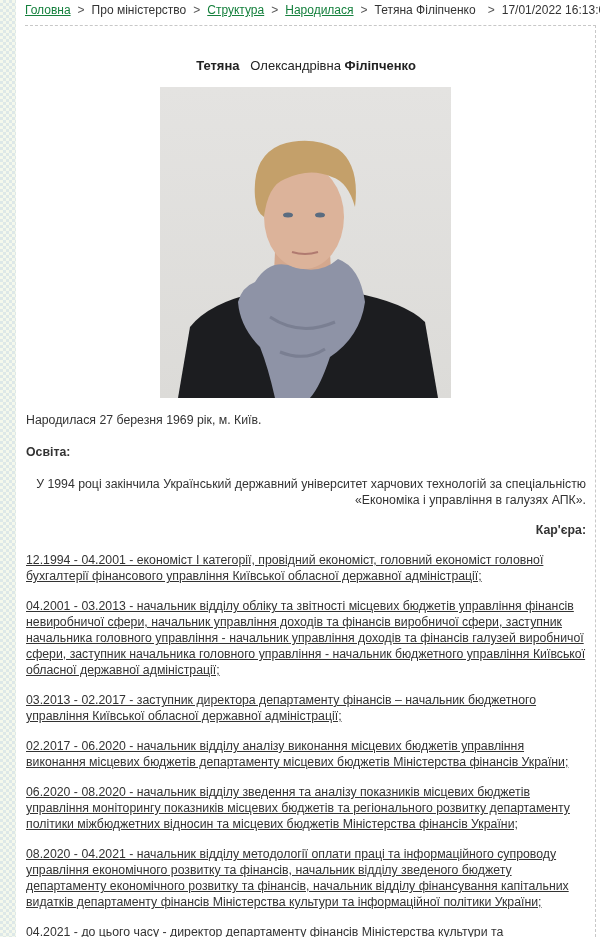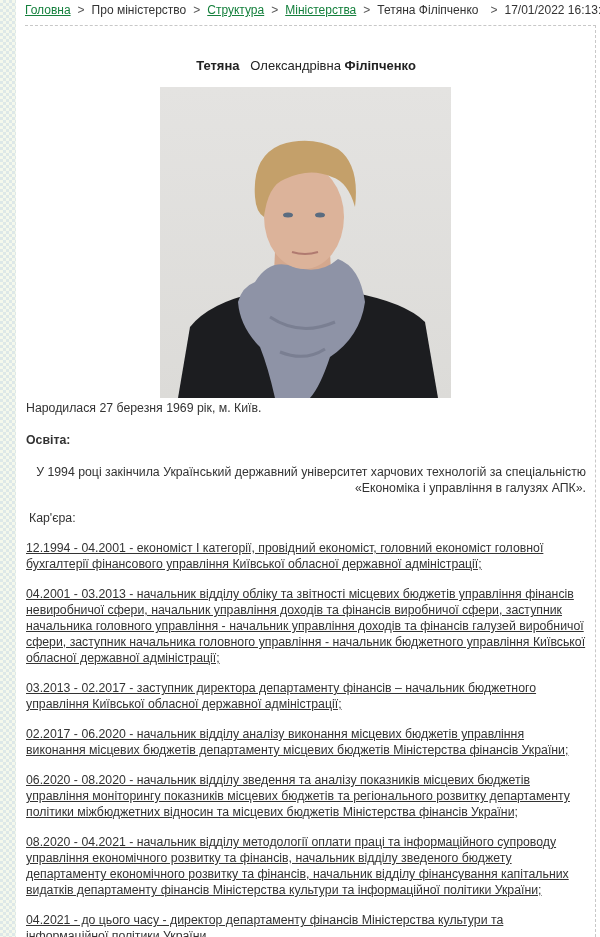--- a/index.html
+++ b/index.html
@@ -43,39 +43,39 @@
     margin-top: 18px; margin-bottom: 13px; color: #222;
   }
   .title .middle { font-weight: normal; }
   .photo {
     display: block; margin-left: 134px; width: 291px; height: 311px;
     position: relative; overflow: hidden;
     background: linear-gradient(180deg, #e4e3e1 0%, #dcdbd8 100%);
   }
   .photo svg { position: absolute; left: 0; top: 0; }
   p { margin: 0; }
-  .p-birth { margin-top: 2px; }
+  .p-birth { margin-top: 14px; }
   .section-h { font-weight: bold; margin-top: 16px; }
   .p-edu { margin-top: 16px; text-align: right; }
-  .career-h { font-weight: normal; margin-top: 14px; padding-left: 3px; }
+  .career-h { font-weight: bold; margin-top: 14px; padding-left: 3px; text-align: right; }
   .career-item { margin-top: 14px; text-decoration: underline; }
 </style>
 </head>
 <body>
 
 <div class="left-pattern"></div>
 
 <nav class="breadcrumb">
   <a href="#">Головна</a>
   <span class="sep">&gt;</span>
   <span>Про міністерство</span>
   <span class="sep">&gt;</span>
   <a href="#">Структура</a>
   <span class="sep">&gt;</span>
-  <a href="#">Міністерства</a>
+  <a href="#">Народилася</a>
   <span class="sep">&gt;</span>
   <span>Тетяна Філіпченко</span>
   <span class="sep" style="margin-left:12px">&gt;</span>
   <span>17/01/2022 16:13:09</span>
 </nav>
 
 <div class="top-dash"></div>
 <div class="right-dash"></div>
 
 <main class="content">

